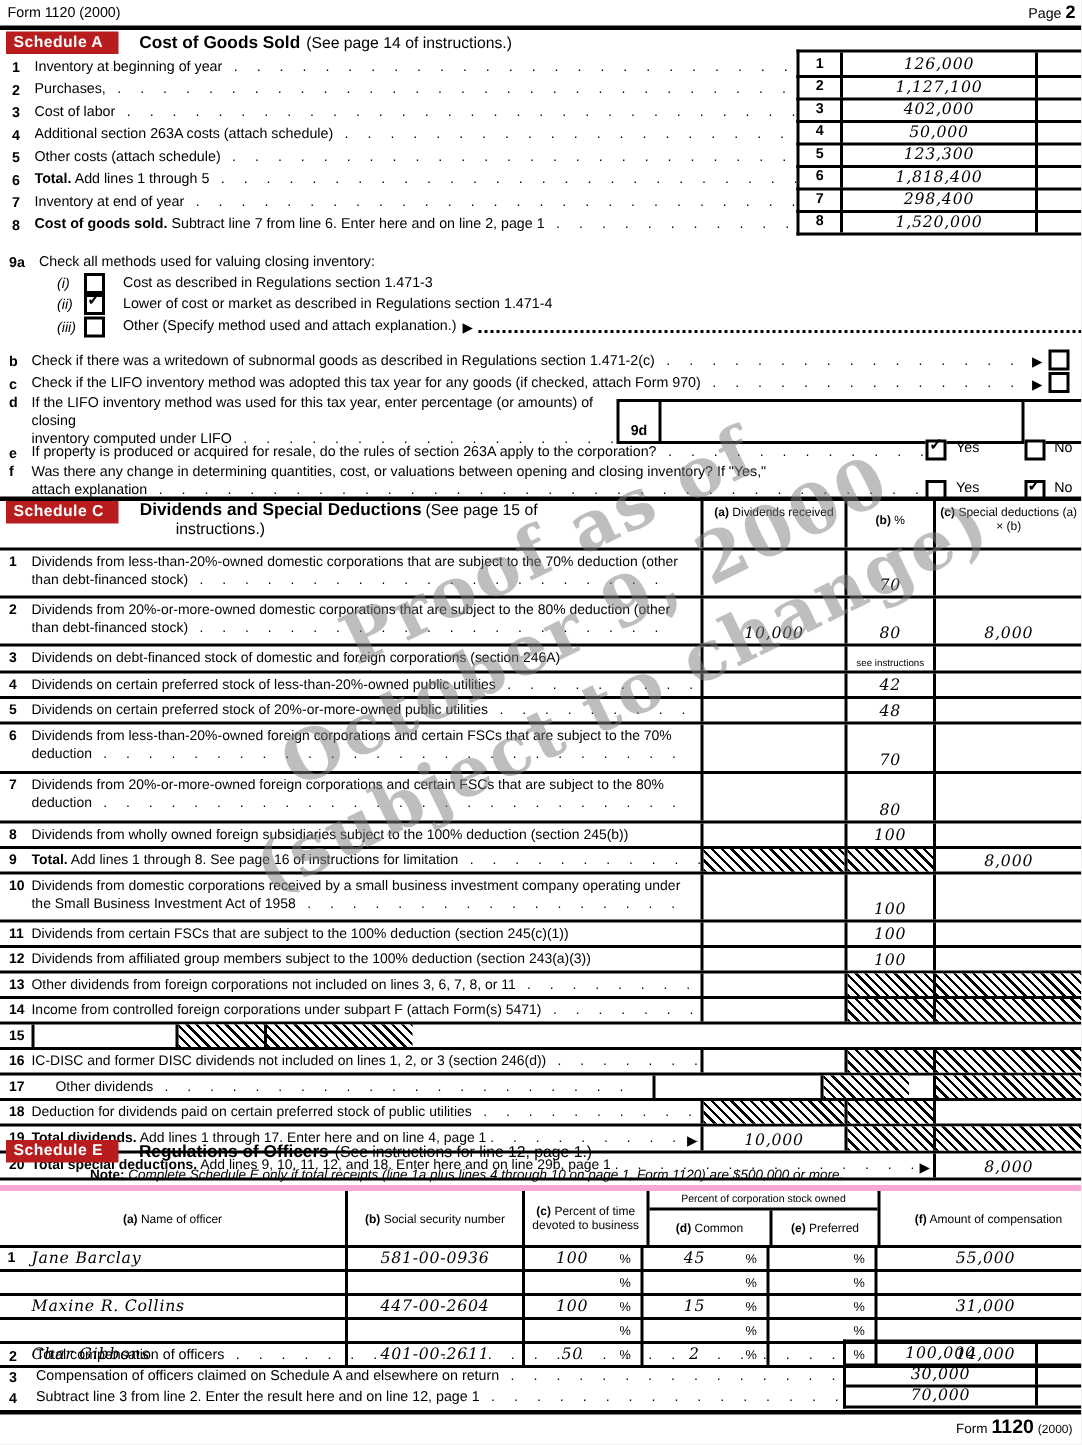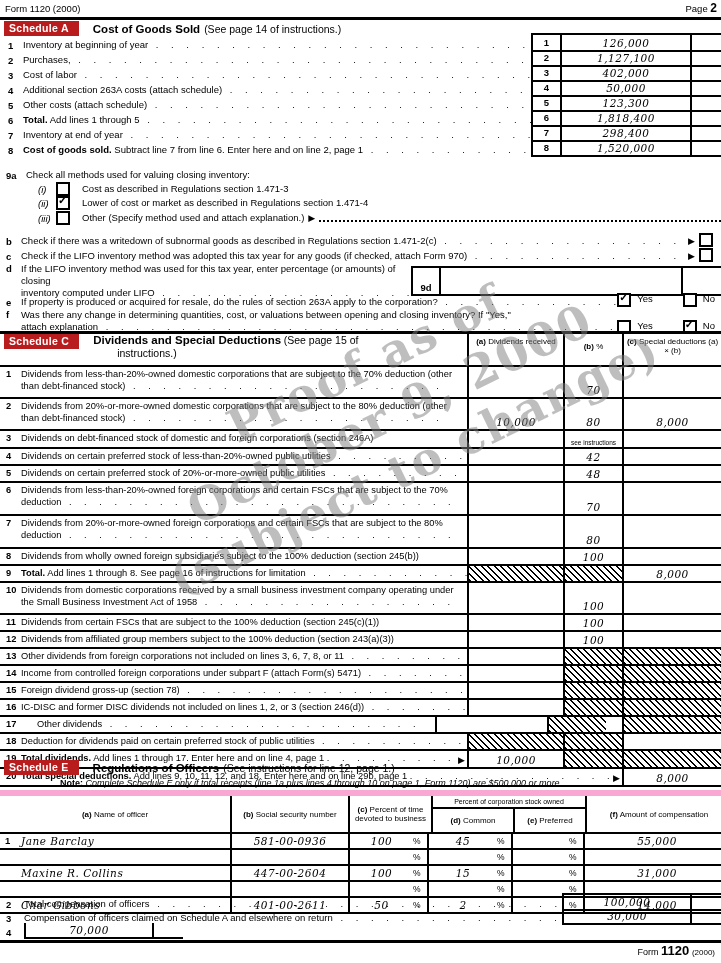--- a/index.html
+++ b/index.html
@@ -353,21 +353,20 @@
     </div>
     <div class="crow" style="height:15px;">
       <div class="cnum">14</div>
       <div class="cdesc ld nowrap"><b></b><span>Income from controlled foreign corporations under subpart F (attach Form(s) 5471)</span></div>
       <div class="ca val"></div>
       <div class="cb2 hatch"></div>
       <div class="cc hatch"></div>
     </div>
     <div class="crow" style="height:15px;">
       <div class="cnum">15</div>
-      <div class="cdesc ld nowrap"><b></b><span>Foreign dividend gross-up (section 78)</span></div>
       <div class="ca val"></div>
       <div class="cb2 hatch"></div>
       <div class="cc hatch"></div>
     </div>
     <div class="crow" style="height:15px;">
       <div class="cnum">16</div>
       <div class="cdesc ld nowrap"><b></b><span>IC-DISC and former DISC dividends not included on lines 1, 2, or 3 (section 246(d))</span></div>
       <div class="ca val"></div>
       <div class="cb2 hatch"></div>
       <div class="cc hatch"></div>
@@ -404,21 +403,21 @@
 
   <div class="abs flex" style="left:4px;right:0;top:760px;height:15px;align-items:center;">
     <span class="tag">Schedule E</span>
     <b style="font-size:11.5px;margin-left:14px;">Regulations of Officers</b>
     <span style="font-size:10.5px;margin-left:4px;">(See instructions for line 12, page 1.)</span>
   </div>
   <div class="abs" style="left:60px;top:777px;font-size:9px;">
     <b>Note:</b> <i>Complete Schedule E only if total receipts (line 1a plus lines 4 through 10 on page 1, Form 1120) are $500,000 or more.</i>
   </div>
 
-  <div class="abs" style="left:0;top:790px;width:721px;border-top:6px solid #f9a8d4;">
+  <div class="abs" style="left:0;top:790px;width:721px;border-top:4px solid #f9a8d4;">
 
     <div class="flex" style="border-bottom:2px solid #000;height:36px;">
       <div class="e-a ehdr" style="justify-content:center;">
           <span><b>(a)</b> <span>Name of officer</span></span>
         </div>
       <div class="e-b ehdr">
           <span><b>(b)</b> <span>Social security number</span></span>
         </div>
       <div class="e-c ehdr" style="justify-content:center;padding:0 2px;">
           <span><b>(c)</b> <span>Percent of time devoted to business</span></span>
@@ -553,20 +552,21 @@
     <div class="trow">
       <div style="width:18px;padding-left:6px;font-weight:bold;flex:none;">3</div>
       <div class="tdesc ld"><span>Compensation of officers claimed on Schedule A and elsewhere on return</span></div>
       <div class="tright">
           <div class="tamt val">30,000</div>
           <div class="tend"></div>
         </div>
     </div>
     <div class="trow">
       <div style="width:18px;padding-left:6px;font-weight:bold;flex:none;">4</div>
+      <div class="tdesc ld"><span>Subtract line 3 from line 2. Enter the result here and on line 12, page 1</span></div>
       <div class="tright">
           <div class="tamt val">70,000</div>
           <div class="tend"></div>
         </div>
     </div>
   </div>
 
   <div class="abs" style="left:0;right:0;top:940px;height:2.5px;background:#000;"></div>
   <div class="abs" style="right:6px;top:945px;">
     <span style="font-size:9px;">Form</span>

